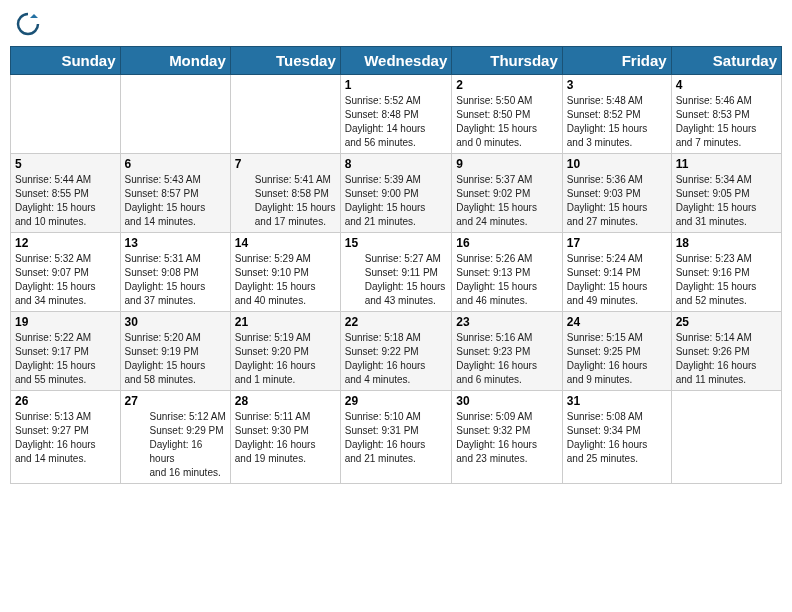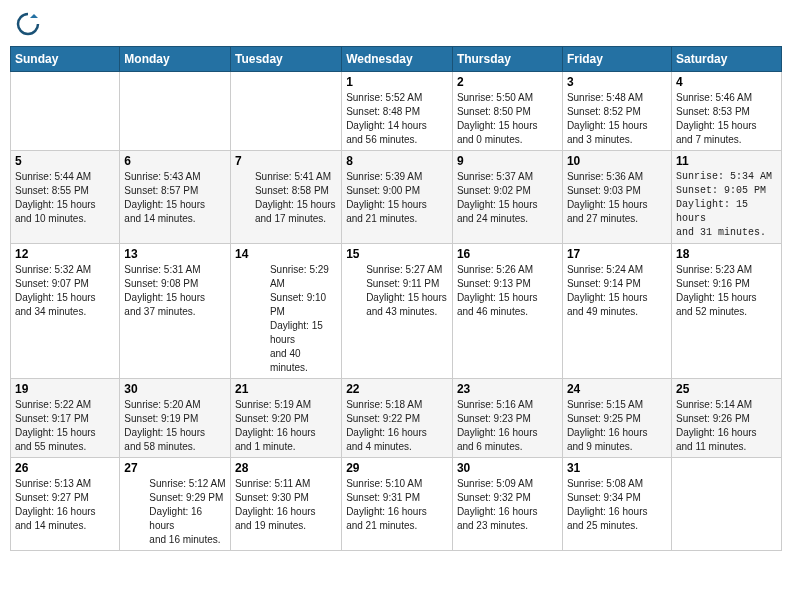--- a/index.html
+++ b/index.html
@@ -55,22 +55,22 @@
     }
     .calendar {
       width: 100%;
       border-collapse: collapse;
       font-size: 10.5px;
     }
     .calendar th {
       background: #2471a3;
       color: #fff;
       padding: 5px 4px;
-      text-align: left;
-      font-size: 12px;
+      text-align: right;
+      font-size: 15px;
       font-weight: bold;
       border: 1px solid #1a5276;
     }
     .calendar td {
       border: 1px solid #ccc;
       vertical-align: top;
       padding: 3px 4px;
       width: 113px;
       min-height: 80px;
       background: #fff;
@@ -196,21 +196,21 @@
         </td>
         <td>
           <span class="day-num">10</span>
           <div class="day-info" style="white-space: pre-line;">Sunrise: 5:36 AM
 Sunset: 9:03 PM
 Daylight: 15 hours
 and 27 minutes.</div>
         </td>
         <td>
           <span class="day-num">11</span>
-          <div class="day-info" style="white-space: pre-line; font-family: Liberation Mono, monospace;">Sunrise: 5:34 AM
+          <div class="day-info" style="white-space: pre-line;">Sunrise: 5:34 AM
 Sunset: 9:05 PM
 Daylight: 15 hours
 and 31 minutes.</div>
         </td>
       </tr>
       <tr>
         <td>
           <span class="day-num">12</span>
           <div class="day-info" style="white-space: pre-line;">Sunrise: 5:32 AM
 Sunset: 9:07 PM
@@ -219,21 +219,21 @@
         </td>
         <td>
           <span class="day-num">13</span>
           <div class="day-info" style="white-space: pre-line;">Sunrise: 5:31 AM
 Sunset: 9:08 PM
 Daylight: 15 hours
 and 37 minutes.</div>
         </td>
         <td>
           <span class="day-num">14</span>
-          <div class="day-info" style="white-space: pre-line; margin-left: 35px;">Sunrise: 5:29 AM
+          <div class="day-info" style="white-space: pre-line;">Sunrise: 5:29 AM
 Sunset: 9:10 PM
 Daylight: 15 hours
 and 40 minutes.</div>
         </td>
         <td>
           <span class="day-num">15</span>
           <div class="day-info" style="white-space: pre-line; margin-left: 20px;">Sunrise: 5:27 AM
 Sunset: 9:11 PM
 Daylight: 15 hours
 and 43 minutes.</div>

